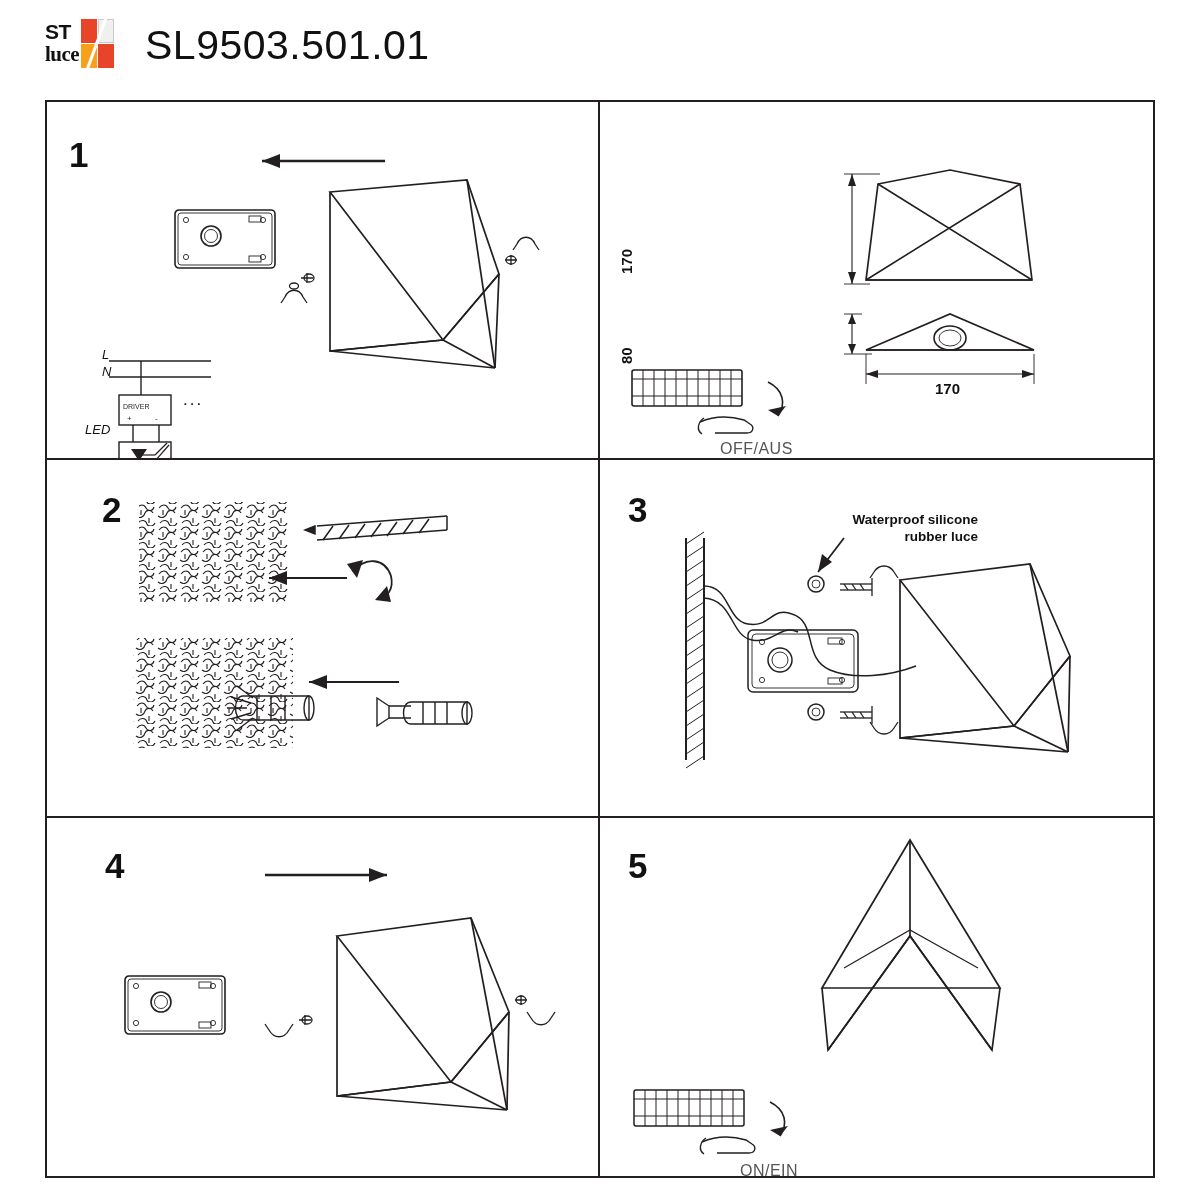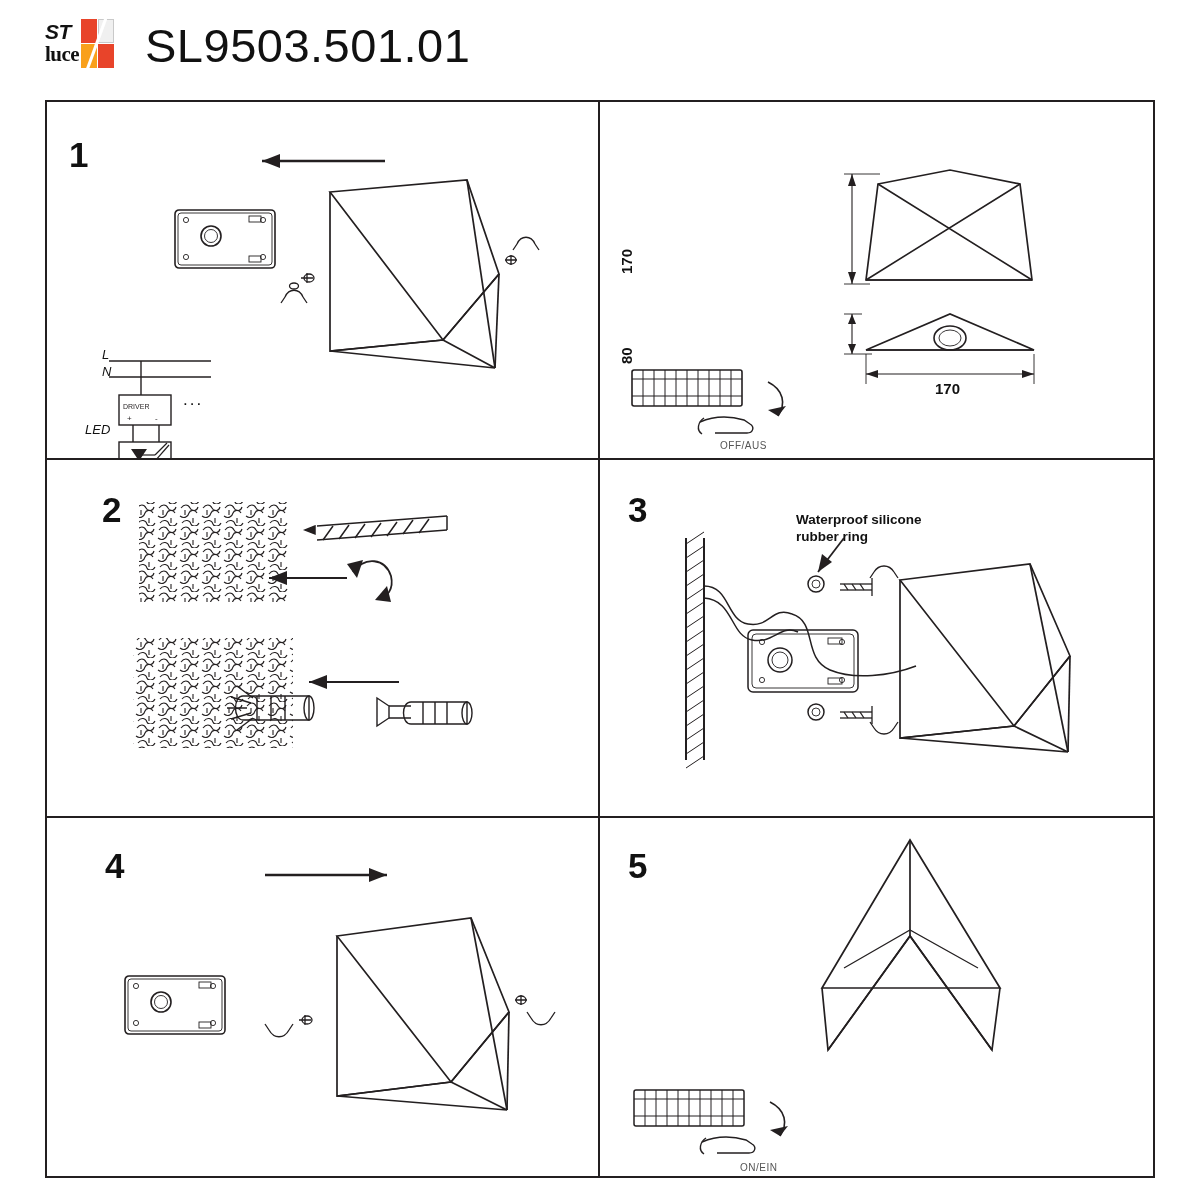--- a/index.html
+++ b/index.html
@@ -35,21 +35,21 @@
   }
   .logo-text-top, .logo-text-bottom {
     position: absolute;
     left: 0;
     font-weight: bold;
     font-size: 21px;
     letter-spacing: -0.5px;
     line-height: 1;
     color: #111;
   }
-  .logo-text-top { top: 2px; font-style: italic; }
+  .logo-text-top { top: 2px; }
   .logo-text-bottom { top: 25px; font-family: Liberation Serif, serif; }
   .logo-mark {
     position: absolute;
     left: 36px;
     top: 0px;
     width: 34px;
     height: 50px;
   }
   .logo-mark .sq {
     position: absolute;
@@ -63,21 +63,21 @@
   .logo-slash {
     position: absolute;
     left: 14px;
     top: -2px;
     width: 3px;
     height: 54px;
     background: #ffffff;
     transform: rotate(20deg);
   }
   .model-title {
-    font-size: 47px;
+    font-size: 41px;
     font-weight: 400;
     letter-spacing: 0.5px;
     color: #111;
     white-space: nowrap;
   }
 
   
   .grid {
     position: absolute;
     left: 45px;
@@ -100,21 +100,21 @@
 
   .step-num {
     position: absolute;
     font-size: 35px;
     font-weight: bold;
     color: #111;
     line-height: 1;
   }
   .lbl {
     position: absolute;
-    font-size: 10px;
+    font-size: 16px;
     color: #555;
     letter-spacing: 0.5px;
   }
   .lbl-dark {
     position: absolute;
     font-size: 13.5px;
     font-weight: bold;
     color: #111;
     line-height: 1.25;
   }
@@ -353,23 +353,23 @@
         <ellipse cx="420" cy="253" rx="5" ry="11"></ellipse>
         <path d="M342,246 l22,0 M342,258 l22,0"></path>
         <path d="M330,238 l12,8 l0,12 l-12,8 z"></path>
       </g>
     </svg>
   </div>
 
   <div class="cell b-bottom">
     <div class="step-num" style="left:28px; top:32px;">3</div>
 
-    <div class="lbl-dark" style="left:196px; top:52px; width:200px;">
+    <div class="lbl-dark" style="left:178px; top:52px; width:200px;text-align:right;">
       <span>Waterproof silicone</span><br>
-      <span>rubber ring</span>
+      <span>rubber luce</span>
     </div>
 
     <svg width="555" height="359" viewBox="0 0 555 359">
       <g fill="none" stroke="#231f20" stroke-width="1.5">
 
         <line x1="86" y1="78" x2="86" y2="300" stroke-width="2"></line>
         <line x1="104" y1="78" x2="104" y2="300" stroke-width="2"></line>
         <g stroke-width="1">
           <line x1="86" y1="84" x2="104" y2="72"></line>
             <line x1="86" y1="98" x2="104" y2="86"></line>

